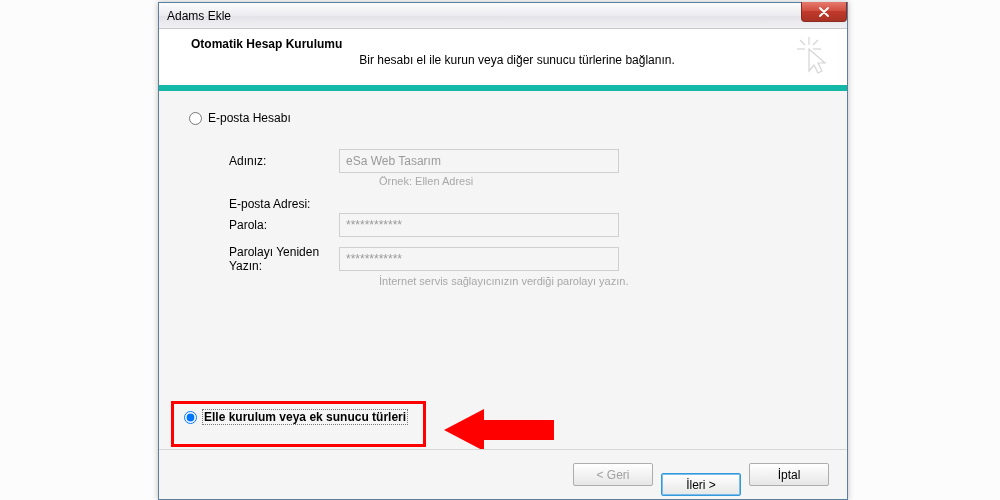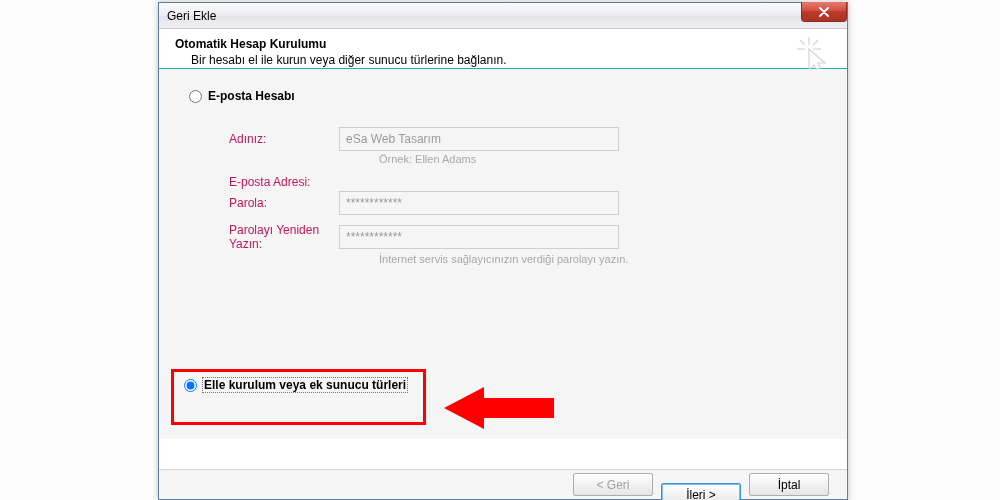--- a/index.html
+++ b/index.html
@@ -42,35 +42,36 @@
     border: 1px solid #8a2c21;
     border-top: none;
     border-bottom-left-radius: 4px;
     border-bottom-right-radius: 4px;
     display: flex; align-items: center; justify-content: center;
   }
   .close-btn svg { width: 12px; height: 10px; }
 
   
   .header-panel {
-    height: 40px;
+    height: 62px;
     background: #fff;
-    border-bottom: 1px solid #14b8a6;
-    padding: 8px 20px 6px 16px;
+    border-bottom: 6px solid #14b8a6;
+    padding: 8px 20px 6px 32px;
     position: relative;
   }
   .header-panel h1 {
     margin: 0;
     font-size: 12px;
     font-weight: bold;
   }
   .header-panel p {
     margin: 2px 0 0 16px;
     font-size: 12px;
     color: #000;
+    text-align: center;
   }
   .cursor-icon {
     position: absolute;
     right: 16px; top: 8px;
     opacity: 0.6;
   }
 
   
   .body {
     background: #f5f5f5;
@@ -81,39 +82,39 @@
 
   .radio-row {
     display: flex;
     align-items: center;
     gap: 6px;
     margin-bottom: 6px;
   }
   .radio-row label {
     font-size: 12px;
   }
-  .radio-row.bold label { font-weight: bold; }
+  .radio-row.bold label { font-weight: normal; }
   .radio-row input[type=radio] {
     width: 13px; height: 13px;
     margin: 0;
   }
 
   
   .form-area {
     margin: 24px 0 0 40px;
   }
   .form-row {
     display: flex;
     align-items: center;
     margin-bottom: 2px;
   }
   .form-row .label {
     width: 110px;
     font-size: 12px;
-    color: #be185d;
+    color: #000000;
   }
   .form-row input[type=text],
   .form-row input[type=password] {
     width: 280px;
     height: 20px;
     border: 1px solid #cfcfcf;
     background: #f5f5f5;
     color: #9a9a9a;
     font-size: 12px;
     padding: 11px 6px;
@@ -125,41 +126,41 @@
     color: #a8a8a8;
   }
   .hint.last { margin-bottom: 12px; }
 
   
   .manual-wrap {
     position: absolute;
     left: 12px;
     bottom: 14px;
     border: 3px solid #ff0000;
-    padding: 6px 12px 24px 10px;
+    padding: 6px 12px 14px 10px;
     width: 255px;
   }
   .manual-wrap .radio-row label {
     font-weight: bold;
     outline: 1px dotted #777;
     padding: 0 1px;
   }
 
   
   .arrow {
     position: absolute;
     left: 285px;
     bottom: 6px;
   }
 
   
   .footer {
     position: absolute;
     bottom: 0; left: 0; right: 0;
-    height: 30px;
+    height: 50px;
     border-top: 1px solid #d6d6d6;
     background: #f5f5f5;
     display: flex;
     justify-content: flex-end;
     align-items: center;
     gap: 8px;
     padding-right: 18px;
   }
   .btn {
     min-width: 80px;
@@ -180,21 +181,21 @@
     box-shadow: 0 0 0 1px #7abde8 inset;
     margin-top: 20px;
   }
 </style>
 </head>
 <body>
 
 <div class="window">
 
   <div class="titlebar">
-    <span class="title">Geri Ekle</span>
+    <span class="title">Adams Ekle</span>
     <div class="close-btn">
       <svg viewBox="0 0 12 10">
         <path d="M2 1 L10 9 M10 1 L2 9" stroke="#fff" stroke-width="1.8" stroke-linecap="round"></path>
       </svg>
     </div>
   </div>
 
   <div class="header-panel">
     <h1>Otomatik Hesap Kurulumu</h1>
     <p>Bir hesabı el ile kurun veya diğer sunucu türlerine bağlanın.</p>
@@ -216,21 +217,21 @@
       <input type="radio" name="setup" style="">
       <label>E-posta Hesabı</label>
     </div>
 
     <div class="form-area">
 
       <div class="form-row">
         <span class="label">Adınız:</span>
         <input type="text" disabled="" value="eSa Web Tasarım" style="">
       </div>
-      <div class="hint">Örnek: Ellen Adams</div>
+      <div class="hint">Örnek: Ellen Adresi</div>
 
       <div class="form-row">
         <span class="label">E-posta Adresi:</span>
       </div>
 
       <div class="form-row">
         <span class="label">Parola:</span>
         <input type="text" disabled="" value="************" style="">
       </div>
       <div style="height:6px"></div>

